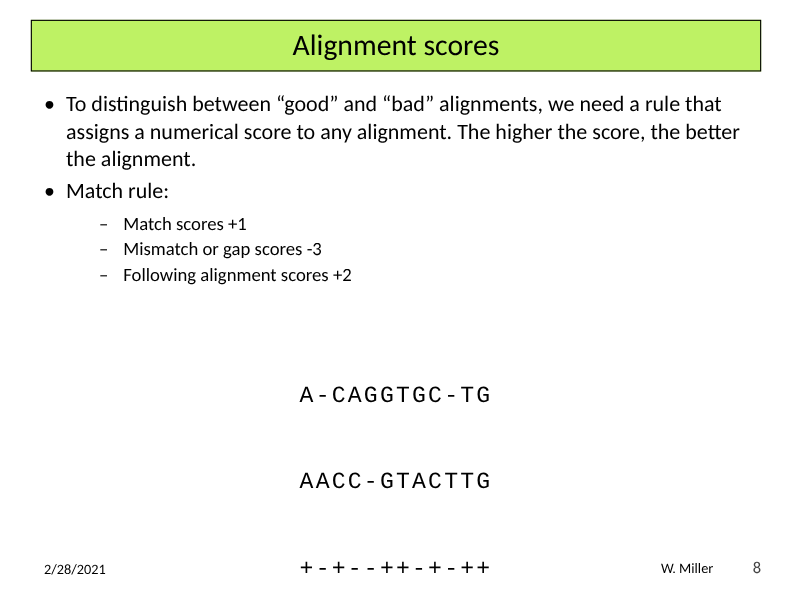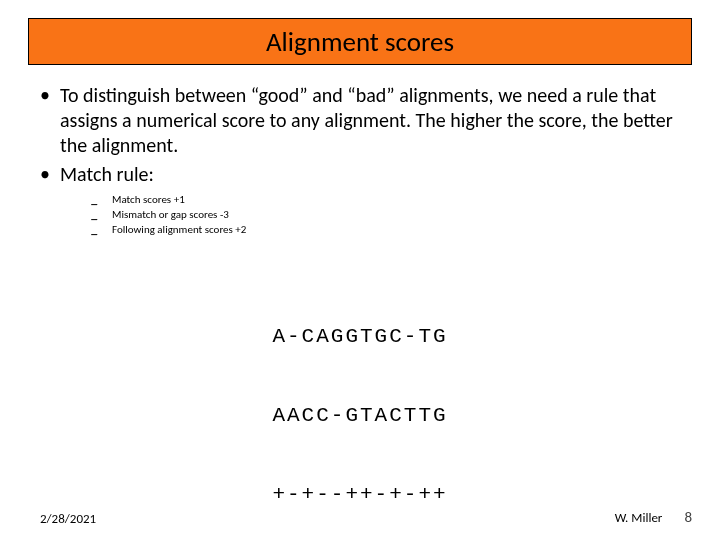--- a/index.html
+++ b/index.html
@@ -5,21 +5,21 @@
   * { box-sizing: border-box; margin: 0; padding: 0; }
   html, body { width: 720px; height: 540px; }
   body {
     font-family: Calibri, "Segoe UI", Arial, sans-serif;
     background: #fff;
     color: #000;
     position: relative;
   }
   .title-box {
     margin: 18px 28px 0 28px;
-    background: #f97316;
+    background: #bef264;
     border: 1px solid #000;
     padding: 6px 0;
     text-align: center;
     font-size: 27px;
     font-weight: 400;
   }
   .content {
     margin: 18px 38px 0 38px;
   }
   ul.main {
@@ -41,21 +41,21 @@
     font-size: 20px;
   }
   ul.sub {
     list-style: none;
     padding-left: 30px;
     margin-top: 6px;
   }
   ul.sub > li {
     position: relative;
     padding-left: 22px;
-    font-size: 11px;
+    font-size: 17px;
     line-height: 1.35;
   }
   ul.sub > li::before {
     content: "–";
     position: absolute;
     left: 0;
     top: 0;
     font-size: 17px;
   }
   .alignment {
@@ -75,21 +75,21 @@
     padding: 0 28px 0 40px;
     display: flex;
     justify-content: space-between;
     align-items: flex-end;
     font-size: 13px;
     color: #000;
   }
   .footer .right {
     display: flex;
     align-items: baseline;
-    gap: 22px;
+    gap: 36px;
   }
   .footer .pagenum {
     font-size: 15px;
     color: #444;
   }
 </style>
 </head>
 <body>
 
 <div class="title-box">

